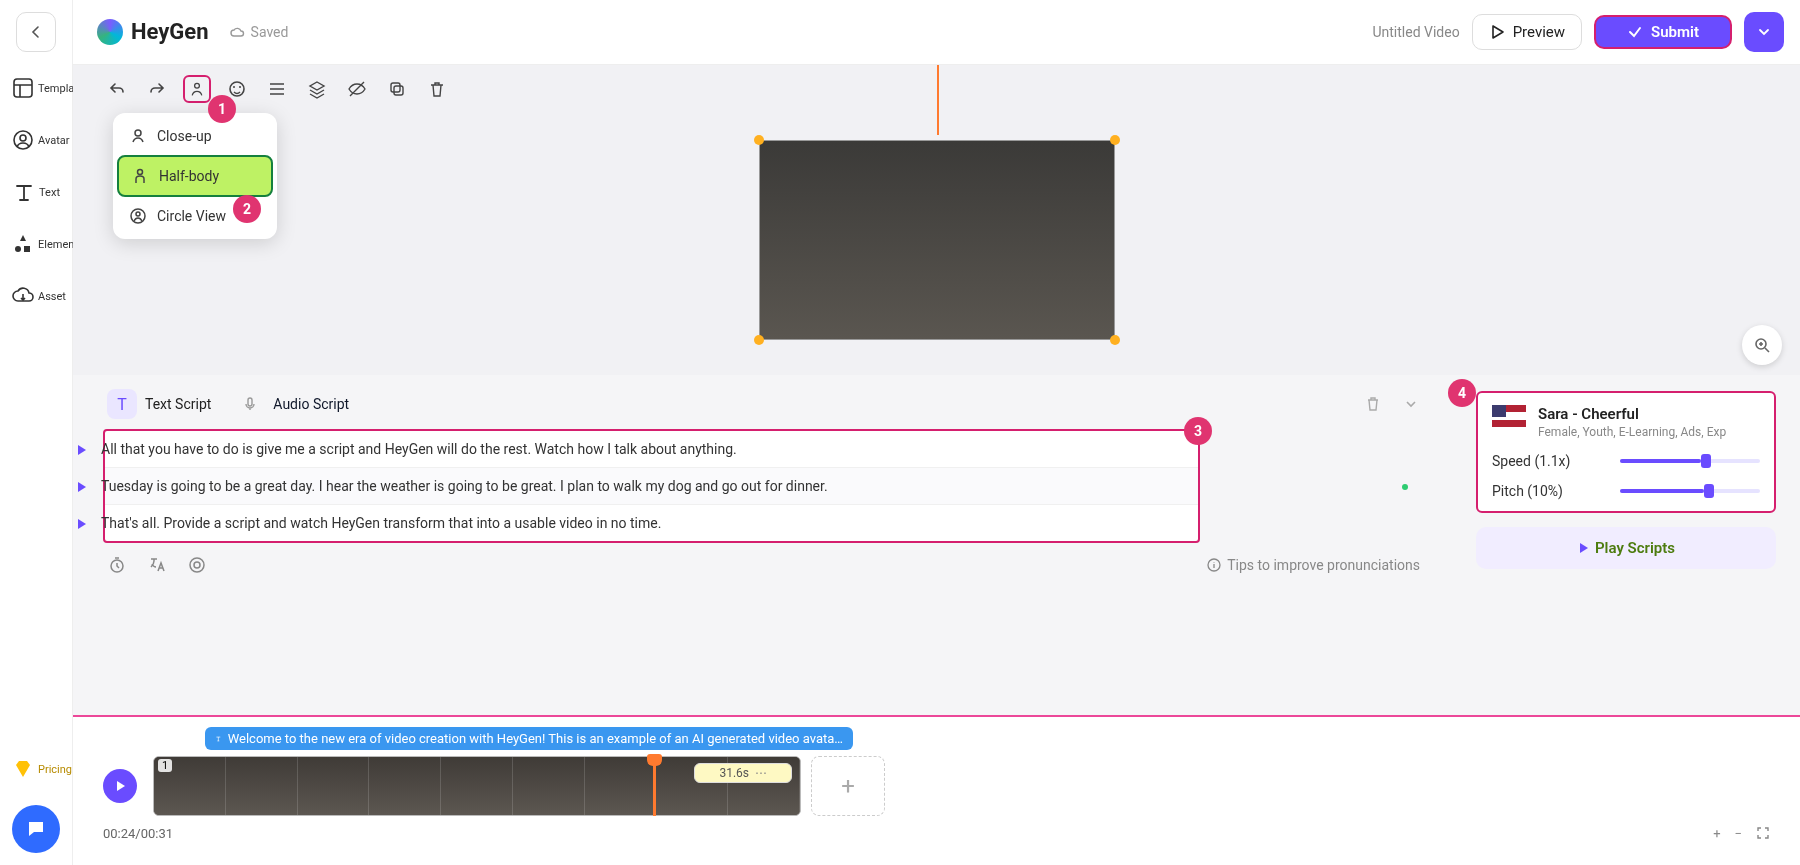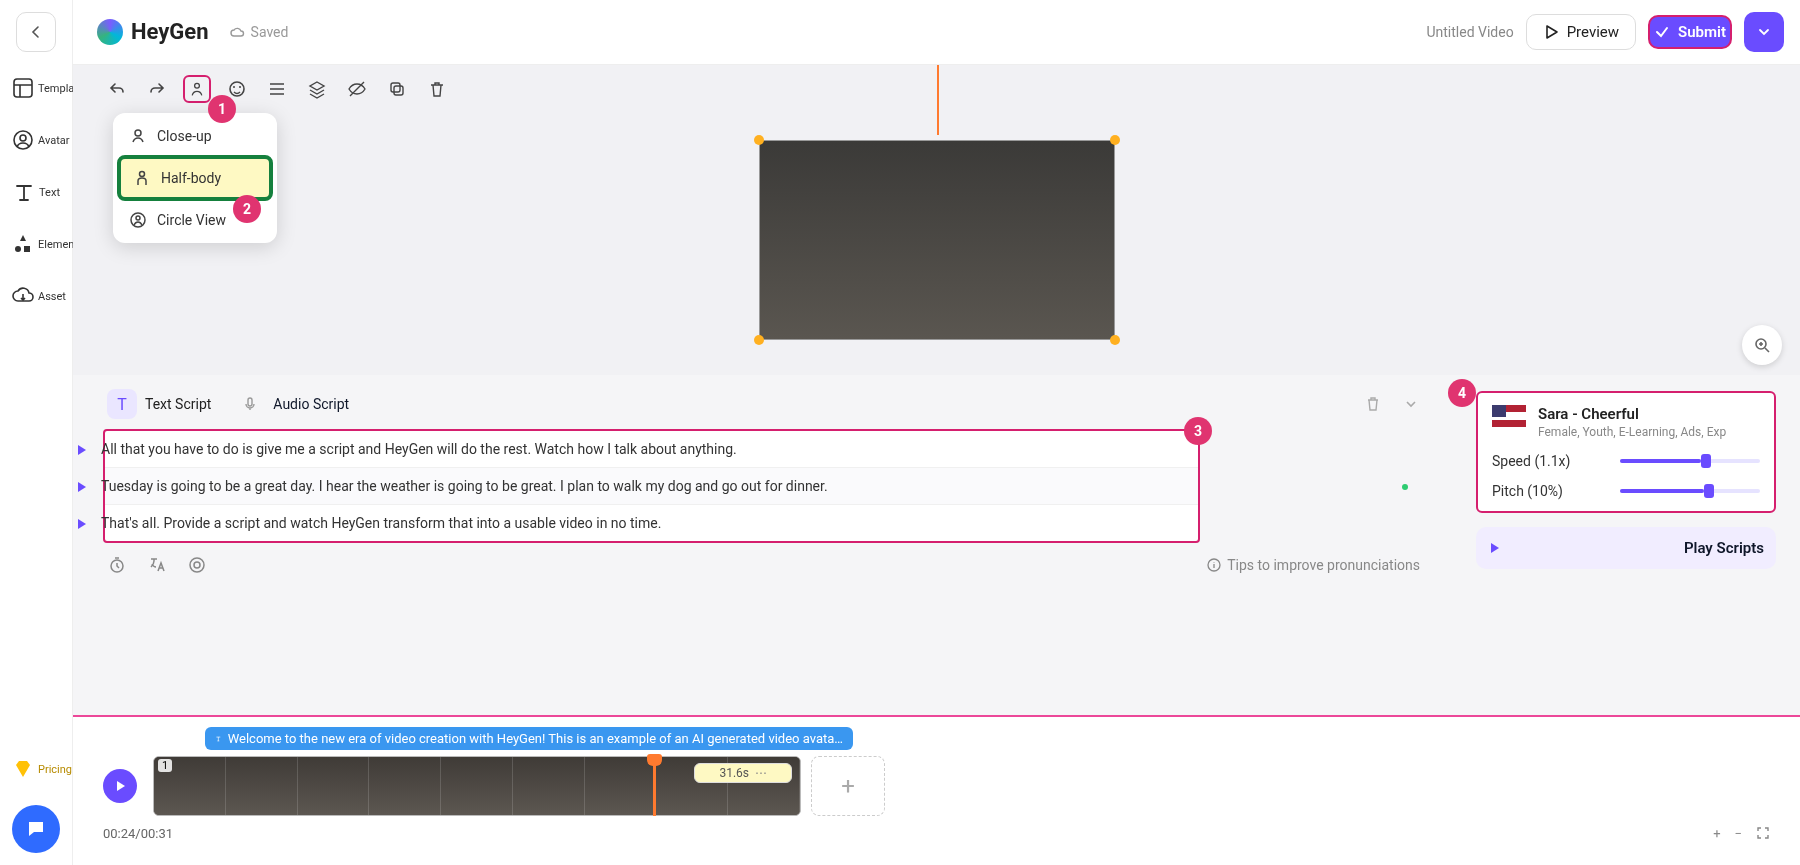--- a/index.html
+++ b/index.html
@@ -14,30 +14,30 @@
 .main { flex: 1; display: flex; flex-direction: column; }
 .topbar { height: 65px; background: #fff; border-bottom: 1px solid #eee; display: flex; align-items: center; padding: 0 16px; gap: 12px; }
 .logo { display: flex; gap: 8px; margin-left: 8px; }
 .logo-mark { width: 26px; height: 26px; border-radius: 50%; background: conic-gradient(#7b5cff, #00b8d9, #36b37e, #7b5cff); }
 .logo-text { font-weight: 700; font-size: 22px; color: #222; }
 .saved { display: flex; align-items: center; gap: 6px; color: #999; font-size: 14px; margin-left: 8px; }
 .top-right { margin-left: auto; display: flex; align-items: center; gap: 12px; }
 .untitled { color: #888; font-size: 14px; }
 .btn { padding: 8px 16px; border-radius: 10px; display: flex; align-items: center; gap: 8px; font-size: 15px; cursor: pointer; }
 .btn-outline { border: 1px solid #ddd; background: #fff; color: #222; }
-.btn-primary { background: #6a4cff; color: #fff; border: 2px solid #d51f6e; padding: 6px 4px; font-weight: 600; }
+.btn-primary { background: #6a4cff; color: #fff; border: 2px solid #d51f6e; padding: 6px 31px; font-weight: 600; }
 .btn-caret { width: 40px; height: 40px; background: #6a4cff; border-radius: 10px; display: flex; align-items: center; justify-content: center; color: #fff; }
 .content { flex: 1; display: flex; flex-direction: column; overflow: hidden; }
 .stage-wrap { position: relative; height: 310px; background: #f1f1f4; }
 .toolbar { position: absolute; top: 10px; left: 30px; display: flex; gap: 12px; align-items: center; }
 .tb-ic { width: 28px; height: 28px; display: flex; align-items: center; justify-content: center; color: #444; cursor: pointer; border-radius: 6px; }
 .tb-ic.hl { border: 2px solid #d51f6e; padding: 4px; }
 .dropdown { position: absolute; top: 48px; left: 40px; width: 164px; background: #fff; border-radius: 12px; box-shadow: 0 4px 20px rgba(0,0,0,.15); padding: 4px; }
 .dd-item { display: flex; align-items: center; gap: 10px; padding: 10px 12px; font-size: 14px; cursor: pointer; border-radius: 8px; color: #333; }
-.dd-item.sel { background: #fef9c3; border: 4px solid #15803d; }
+.dd-item.sel { background: #bef264; border: 2px solid #15803d; }
 .canvas { position: absolute; top: 75px; left: 50%; transform: translateX(-50%); width: 356px; height: 200px; background: linear-gradient(#3b3a38, #5a5650); border: 1px solid #999; }
 .canvas::before, .canvas::after { content: ''; position: absolute; width: 10px; height: 10px; background: #ffb020; border-radius: 50%; }
 .canvas::before { top: -6px; left: -6px; }
 .canvas::after { bottom: -6px; right: -6px; }
 .handle-tr, .handle-bl { position: absolute; width: 10px; height: 10px; background: #ffb020; border-radius: 50%; }
 .handle-tr { top: -6px; right: -6px; }
 .handle-bl { bottom: -6px; left: -6px; }
 .playhead-top { position: absolute; top: 0; left: 50%; width: 2px; height: 70px; background: #ff7a2f; }
 .zoom-btn { position: absolute; bottom: 10px; right: 18px; width: 40px; height: 40px; border-radius: 50%; background: #fff; box-shadow: 0 2px 6px rgba(0,0,0,.15); display: flex; align-items: center; justify-content: center; color: #666; }
 .marker { position: absolute; width: 28px; height: 28px; border-radius: 50%; background: #e03470; color: #fff; display: flex; align-items: center; justify-content: center; font-weight: 700; font-size: 14px; z-index: 20; }
@@ -65,21 +65,21 @@
 .m4 { top: -14px; left: -30px; }
 .voice-head { display: flex; gap: 12px; align-items: flex-start; }
 .flag { width: 34px; height: 22px; background: linear-gradient(#b22234 0 33%, #fff 33% 66%, #b22234 66%); position: relative; }
 .flag::after { content: ''; position: absolute; top: 0; left: 0; width: 14px; height: 12px; background: #3c3b6e; }
 .voice-name { font-weight: 600; font-size: 15px; color: #222; }
 .voice-meta { font-size: 12px; color: #888; margin-top: 2px; }
 .slider-row { display: flex; align-items: center; justify-content: space-between; margin-top: 14px; font-size: 14px; color: #333; }
 .slider { width: 140px; height: 4px; background: #e6e3ff; border-radius: 2px; position: relative; }
 .slider .fill { position: absolute; height: 100%; background: #6a4cff; border-radius: 2px; }
 .slider .thumb { position: absolute; top: -5px; width: 10px; height: 14px; background: #6a4cff; border-radius: 3px; }
-.play-scripts { background: #f1edff; color: #0f172a; border-radius: 10px; padding: 12px; text-align: center; font-weight: 600; font-size: 15px; display: flex; align-items: center; justify-content: space-between; gap: 4px; cursor: pointer; }
+.play-scripts { background: #f1edff; color: #4d7c0f; border-radius: 10px; padding: 12px; text-align: center; font-weight: 600; font-size: 15px; display: flex; align-items: center; justify-content: center; gap: 4px; cursor: pointer; }
 .timeline { height: 150px; background: #fff; border-top: 2px solid #ec4899; display: flex; flex-direction: column; padding: 10px 30px 8px 30px; position: relative; }
 .tl-caption { background: #3a97f0; color: #fff; font-size: 13px; border-radius: 6px; padding: 4px 10px; display: inline-flex; align-items: center; gap: 6px; width: 648px; margin-left: 102px; margin-bottom: 6px; overflow: hidden; white-space: nowrap; }
 .tl-row { display: flex; align-items: center; gap: 16px; }
 .tl-play { width: 34px; height: 34px; border-radius: 50%; background: #6a4cff; display: flex; align-items: center; justify-content: center; color: #fff; }
 .clips { display: flex; align-items: center; gap: 10px; }
 .clip-track { width: 648px; height: 60px; background: #584f4a; border: 1px solid #bbb; border-radius: 6px; position: relative; display: flex; overflow: hidden; }
 .clip-num { position: absolute; top: 2px; left: 4px; background: rgba(255,255,255,.85); font-size: 11px; padding: 0 4px; border-radius: 3px; }
 .clip-dur { position: absolute; top: 6px; right: 8px; background: #fef9c3; border: 1px solid #ddd; border-radius: 6px; padding: 2px 24px; font-size: 12px; color: #555; display: flex; align-items: center; gap: 6px; }
 .thumb-seg { flex: 1; background: linear-gradient(#3f3b37, #5c5751); border-right: 1px solid rgba(255,255,255,.15); }
 .add-clip { width: 74px; height: 60px; border: 1px dashed #ccc; border-radius: 8px; display: flex; align-items: center; justify-content: center; color: #aaa; font-size: 24px; }

